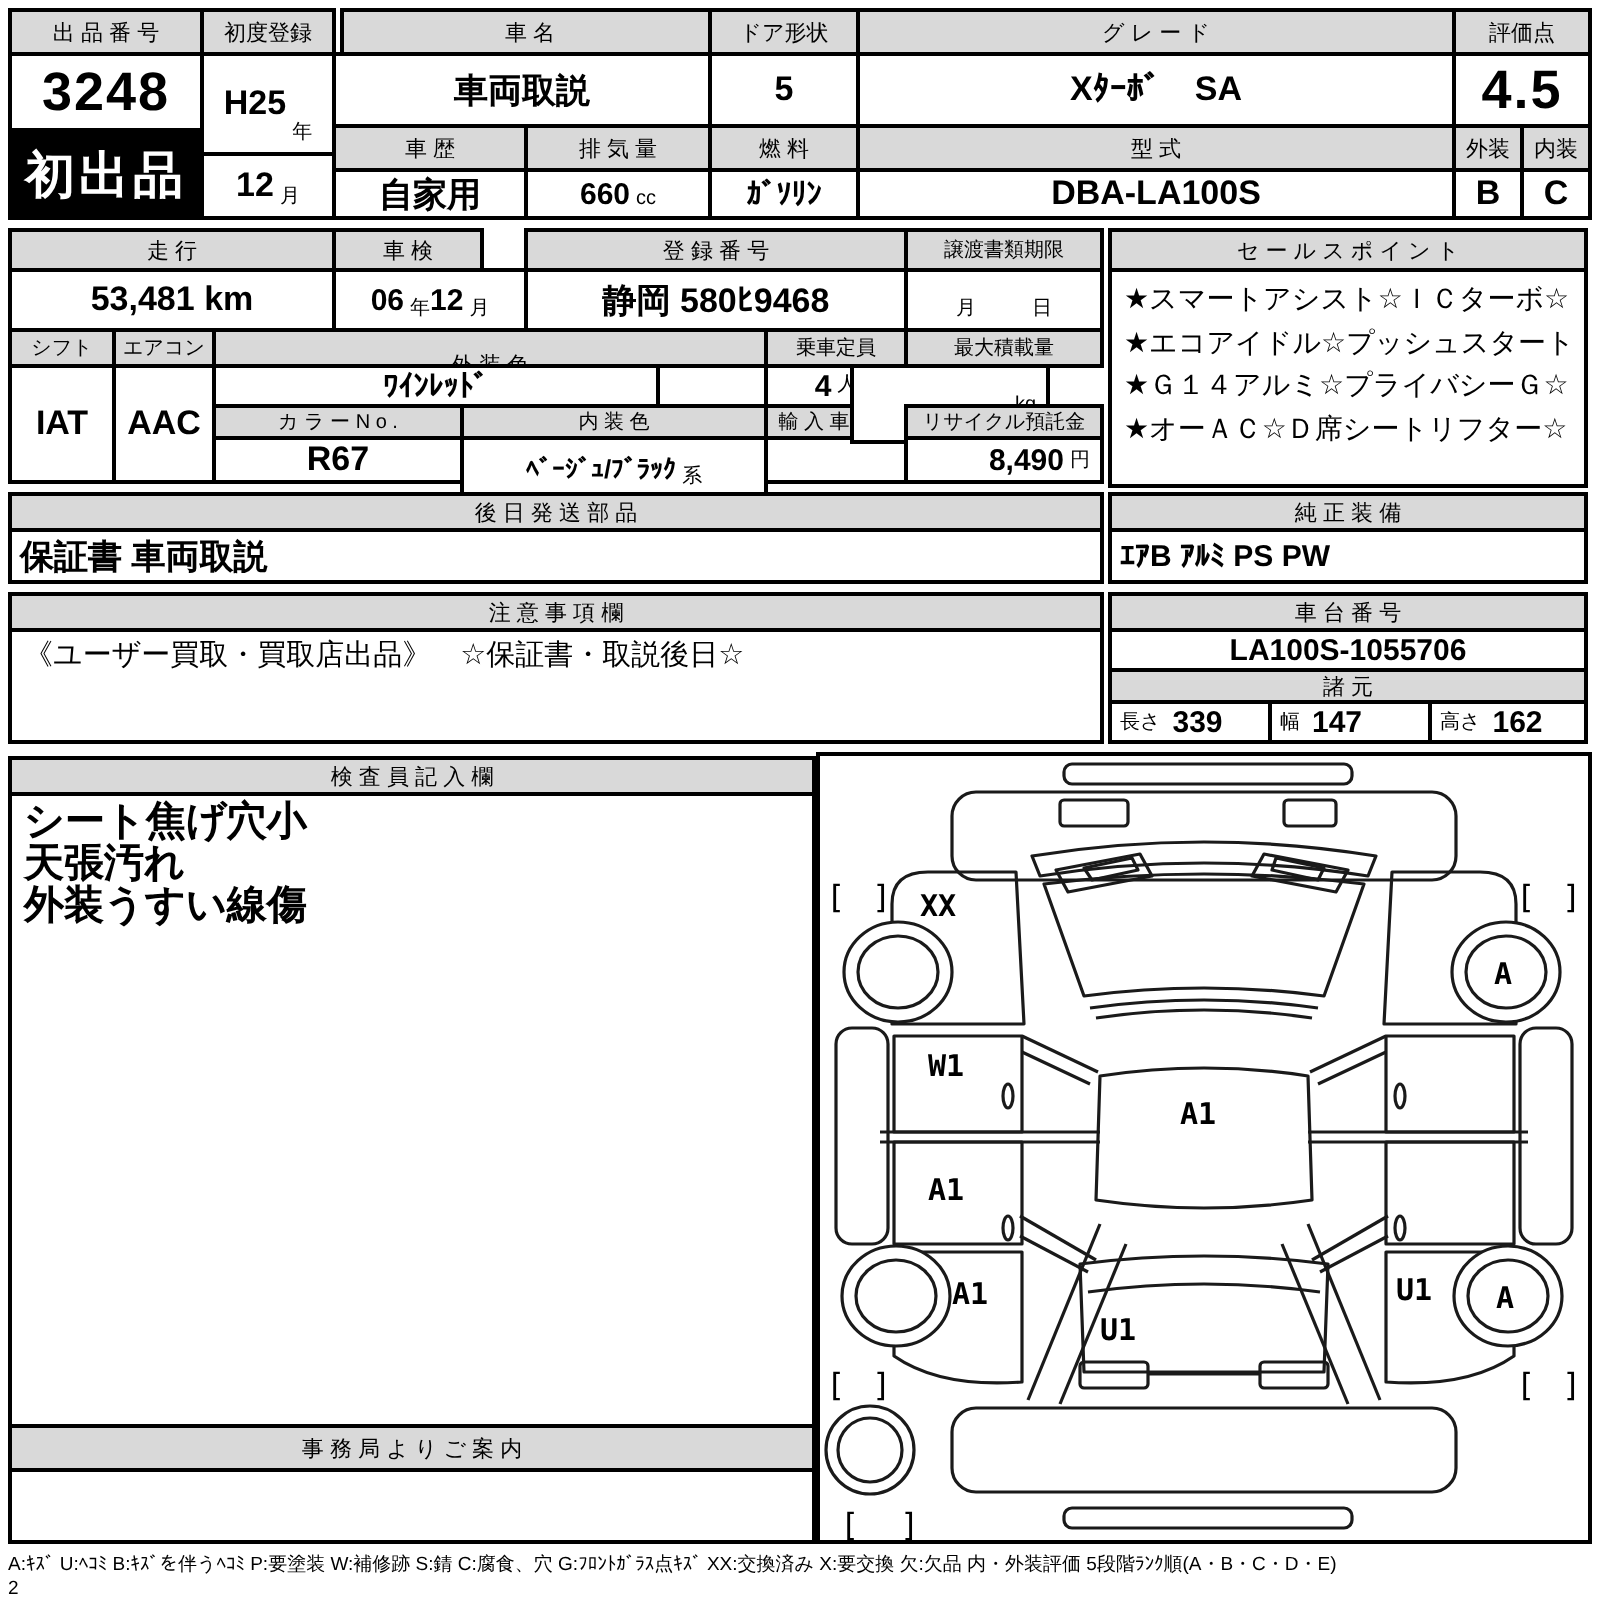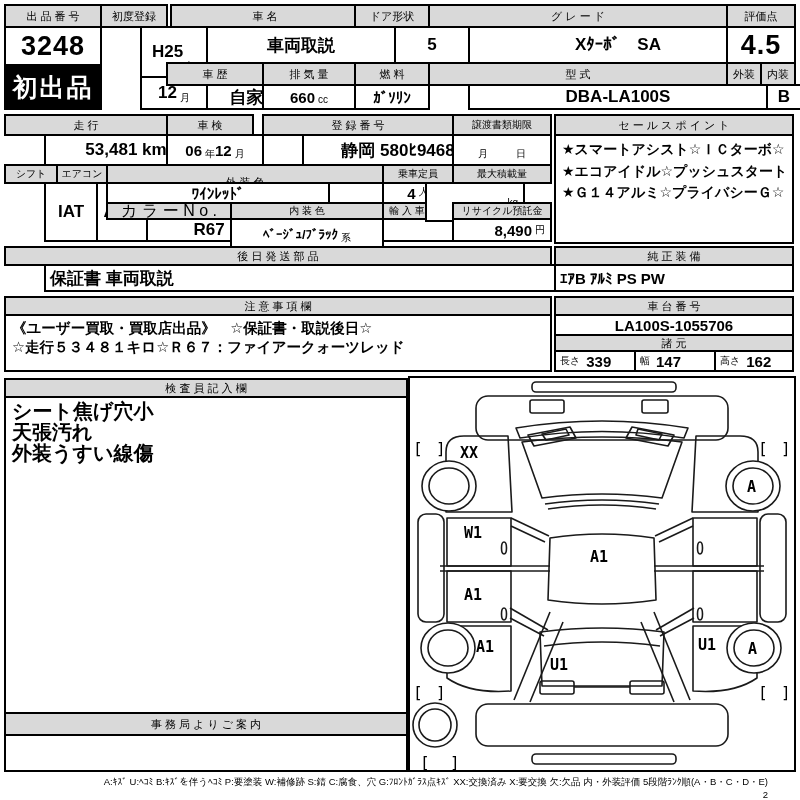--- a/index.html
+++ b/index.html
@@ -2,33 +2,33 @@
 <html><head>
 <meta charset="utf-8">
 <style>
   * { margin:0; padding:0; box-sizing:border-box; }
   html,body { width:800px; height:800px; background:#fff; }
   body { position:relative; font-family:"Liberation Sans","DejaVu Sans",sans-serif; color:#000; }
   .b { position:absolute; border:2px solid #000; background:#fff; display:flex; align-items:center; justify-content:center; overflow:hidden; white-space:nowrap; }
   .h { background:#d9d9d9; font-size:11px; font-weight:normal; }
   .v { font-weight:bold; font-size:15px; }
   .big { font-size:27px; letter-spacing:1px; }
-  .mid { font-size:17px;margin-left:40px; }
+  .mid { font-size:17px; }
   .left { justify-content:flex-start; padding-left:4px; }
   .right { justify-content:flex-end; padding-right:5px; }
   .badge { background:#000; color:#fff; font-weight:bold; font-size:25px; letter-spacing:2px; }
   .u { font-size:10px; font-weight:normal; margin-left:3px; align-self:flex-end; padding-bottom:3px; }
   .lines { flex-direction:column; align-items:flex-start; justify-content:flex-start; padding:3px 6px; }
-  .lines div { font-weight:bold; }
+  .lines div { font-weight:normal; }
   .sales div { font-size:14px; line-height:21.5px; }
   .notes div { font-size:14.5px; line-height:19px; }
   .insp div { font-size:20px; line-height:21px; font-weight:bold; }
   .dimcell { display:flex; align-items:center; justify-content:flex-start; }
   .dimlabel { font-size:10px; margin-right:6px; }
-  .legend { position:absolute; left:4px; top:776px; width:792px; height:22px; display:flex; align-items:flex-end; justify-content:space-between; font-size:9.5px; padding-right:28px;flex-direction:column; }
+  .legend { position:absolute; left:4px; top:776px; width:792px; height:22px; display:flex; align-items:flex-start; justify-content:space-between; font-size:9.5px; padding-right:28px;flex-direction:column; }
   svg text { font:bold 15px "DejaVu Sans Mono",monospace; fill:#000; stroke:none; }
   svg text.br { font-weight:normal; font-size:16px; }
 </style>
 </head>
 <body>
 
 <div class="b h" style="left:4px;top:4px;width:98px;height:24px">出 品 番 号</div>
 <div class="b v big" style="left:4px;top:26px;width:98px;height:40px">3248</div>
 <div class="b badge" style="left:4px;top:64px;width:98px;height:46px">初出品</div>
 
@@ -64,21 +64,21 @@
 
 <div class="b h" style="left:726px;top:4px;width:70px;height:24px">評価点</div>
 <div class="b v big" style="left:726px;top:26px;width:70px;height:38px">4.5</div>
 <div class="b h" style="left:726px;top:62px;width:36px;height:24px">外装</div>
 <div class="b h" style="left:760px;top:62px;width:36px;height:24px">内装</div>
 <div class="b v mid" style="left:726px;top:84px;width:36px;height:26px">B</div>
 <div class="b v mid" style="left:760px;top:84px;width:36px;height:26px">C</div>
 
 <div class="b h" style="left:4px;top:114px;width:164px;height:22px">走 行</div>
 <div class="b v mid" style="left:4px;top:134px;width:164px;height:32px">53,481 km</div>
-<div class="b h" style="left:166px;top:114px;width:88px;height:22px">車 検</div>
+<div class="b h" style="left:166px;top:114px;width:76px;height:22px">車 検</div>
 <div class="b v" style="left:166px;top:134px;width:98px;height:32px">
   <span>06</span>
     <span class="u">年</span>
   <span>12</span>
     <span class="u">月</span>
 </div>
 <div class="b h" style="left:262px;top:114px;width:192px;height:22px">登 録 番 号</div>
 <div class="b v mid" style="left:262px;top:134px;width:192px;height:32px">静岡 580ﾋ9468</div>
 <div class="b h" style="left:452px;top:114px;width:100px;height:22px;font-size:10px">譲渡書類期限</div>
 <div class="b" style="left:452px;top:134px;width:100px;height:32px;align-items:flex-end;justify-content:space-around;padding:0 10px 3px">
@@ -87,21 +87,21 @@
 </div>
 
 <div class="b h" style="left:4px;top:164px;width:54px;height:20px;font-size:10px">シフト</div>
 <div class="b v mid" style="left:4px;top:182px;width:54px;height:60px">IAT</div>
 <div class="b h" style="left:56px;top:164px;width:52px;height:20px;font-size:10px">エアコン</div>
 <div class="b v mid" style="left:56px;top:182px;width:52px;height:60px">AAC</div>
 
 <div class="b h" style="left:106px;top:164px;width:278px;height:36px">外 装 色</div>
 <div class="b v" style="left:106px;top:182px;width:224px;height:22px">ﾜｲﾝﾚｯﾄﾞ</div>
 <div class="b" style="left:328px;top:182px;width:56px;height:22px"></div>
-<div class="b h" style="left:106px;top:202px;width:126px;height:18px;font-size:16px">カ ラ ー N o .</div>
+<div class="b h" style="left:106px;top:202px;width:126px;height:18px;font-size:10px">カ ラ ー N o .</div>
 <div class="b h" style="left:230px;top:202px;width:154px;height:18px;font-size:10px">内 装 色</div>
 <div class="b v mid" style="left:106px;top:218px;width:126px;height:24px">R67</div>
 <div class="b v" style="left:230px;top:218px;width:154px;height:32px;font-size:13px">
   <span>ﾍﾞｰｼﾞｭ/ﾌﾞﾗｯｸ</span>
     <span class="u">系</span>
 </div>
 
 <div class="b h" style="left:382px;top:164px;width:72px;height:20px;font-size:10px">乗車定員</div>
 <div class="b v" style="left:382px;top:182px;width:72px;height:22px">
   <span>4</span>
@@ -120,29 +120,29 @@
 </div>
 
 <div class="b h" style="left:4px;top:246px;width:548px;height:20px">後 日 発 送 部 品</div>
 <div class="b v mid left" style="left:4px;top:264px;width:548px;height:28px">保証書 車両取説</div>
 
 <div class="b h" style="left:554px;top:114px;width:240px;height:22px">セ ー ル ス ポ イ ン ト</div>
 <div class="b lines sales" style="left:554px;top:134px;width:240px;height:110px">
   <div>★スマートアシスト☆ＩＣターボ☆</div>
   <div>★エコアイドル☆プッシュスタート</div>
   <div>★Ｇ１４アルミ☆プライバシーＧ☆</div>
+  <div>★オーＡＣ☆Ｄ席シートリフター☆</div>
 </div>
 
 <div class="b h" style="left:554px;top:246px;width:240px;height:20px">純 正 装 備</div>
 <div class="b v left" style="left:554px;top:264px;width:240px;height:28px">ｴｱB ｱﾙﾐ PS PW</div>
 
 <div class="b h" style="left:4px;top:296px;width:548px;height:20px">注 意 事 項 欄</div>
 <div class="b lines notes" style="left:4px;top:314px;width:548px;height:58px">
   <div>《ユーザー買取・買取店出品》　☆保証書・取説後日☆</div>
-  <div>☆走行５３４８１キロ☆Ｒ６７：ファイアークォーツレッド</div>
 </div>
 
 <div class="b h" style="left:554px;top:296px;width:240px;height:20px">車 台 番 号</div>
 <div class="b v" style="left:554px;top:314px;width:240px;height:22px">LA100S-1055706</div>
 <div class="b h" style="left:554px;top:334px;width:240px;height:18px">諸 元</div>
 <div class="b dimcell left" style="left:554px;top:350px;width:82px;height:22px">
   <span class="dimlabel">長さ</span>
     <span class="v">339</span>
 </div>
 <div class="b dimcell left" style="left:634px;top:350px;width:82px;height:22px">

